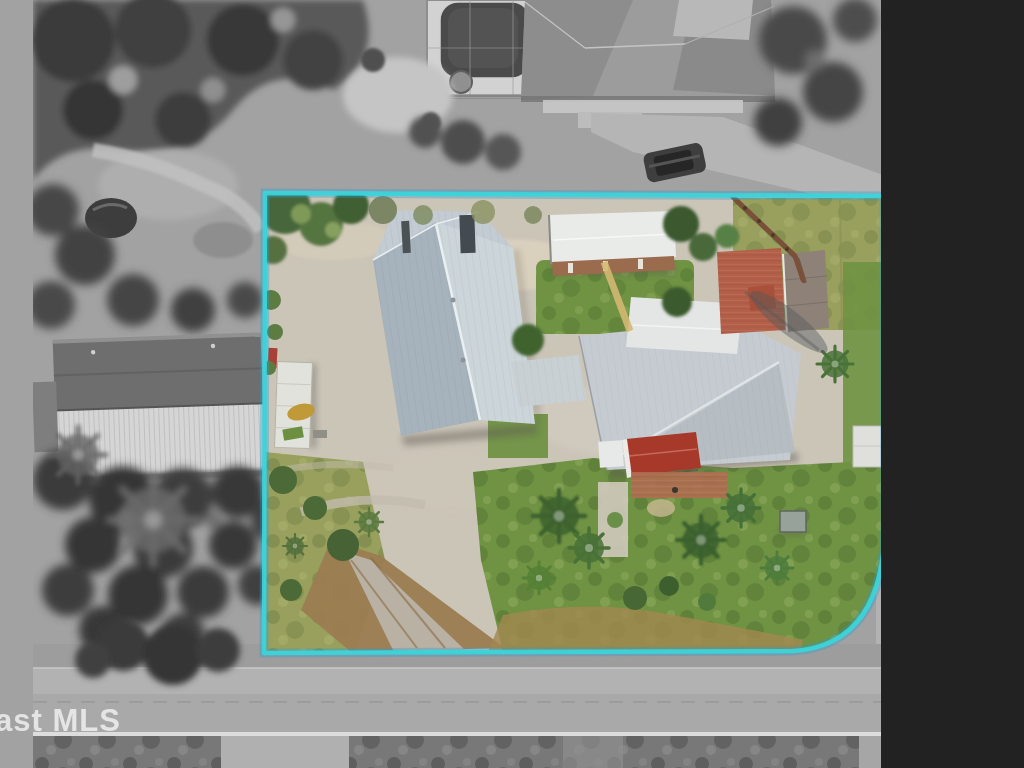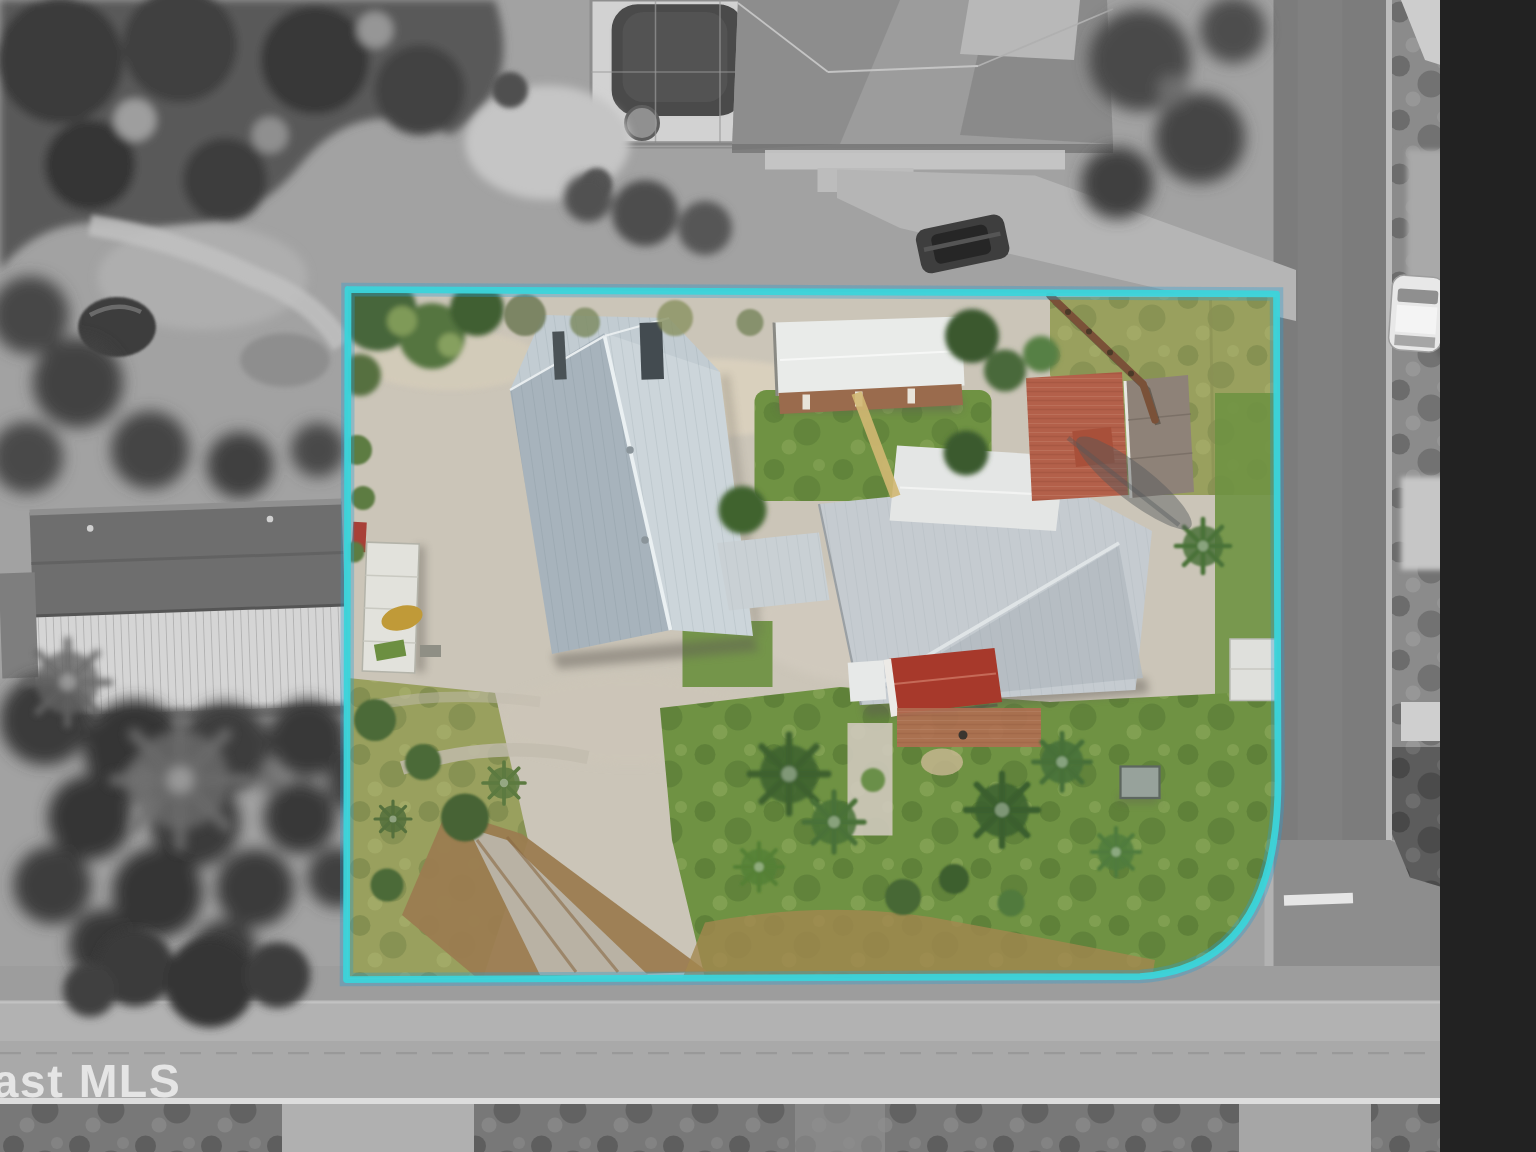--- a/index.html
+++ b/index.html
@@ -1,17 +1,17 @@
 <!DOCTYPE html>
 <html style="--boundary: #3bd4da; --boundary-glow: #2a9fd0; --gravel: #cbc5b8; --lawn: #6f9243; --lawn-olive: #99a05e; --roof-west: #a7b3bc; --roof-east: #ccd5da; --roof-white: #e9ebe9; --roof-red: #a7392b; --brick: #b3604a; --dirt: #9b7c50; --asphalt: #7c7c7c; --road-light: #a9a9a9; --scrub: #8b8b8b; --palm: #3f6330; --pool: #4a4a4a; --car-white: #e8e8e8; --car-dark: #3e3e3e; --watermark: rgba(255,255,255,0.82);"><head>
 <meta charset="utf-8">
 <style>
   html,body{margin:0;padding:0;background:#222;}
-  .stage{position:relative;width:960px;height:768px;overflow:hidden;
-         background:#a2a2a2;font-family:"Liberation Sans",sans-serif;}
+  .stage{position:relative;width:848px;height:768px;overflow:hidden;
+         background:#a2a2a2;font-family:"Liberation Sans",sans-serif;padding-left:33px;}
   .stage svg{display:block;width:1024px;height:768px;}
   .watermark{position:absolute;left:-5px;top:703px;
              font:600 31px "Liberation Sans",sans-serif;
              color:var(--watermark, rgba(255,255,255,0.82));
              opacity:0.85;letter-spacing:1px;user-select:none;}
 </style>
 </head>
 <body>
 
 <div class="stage">

